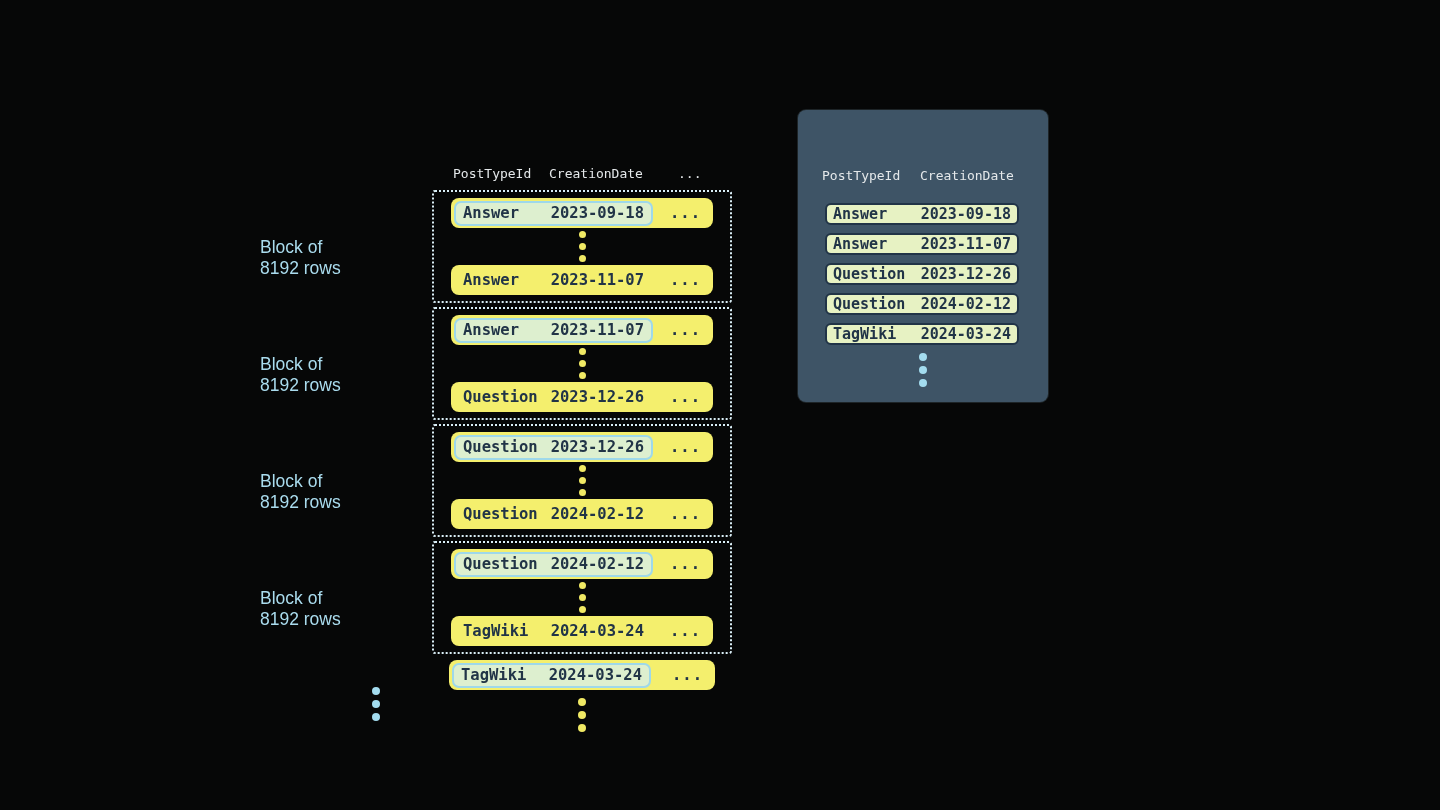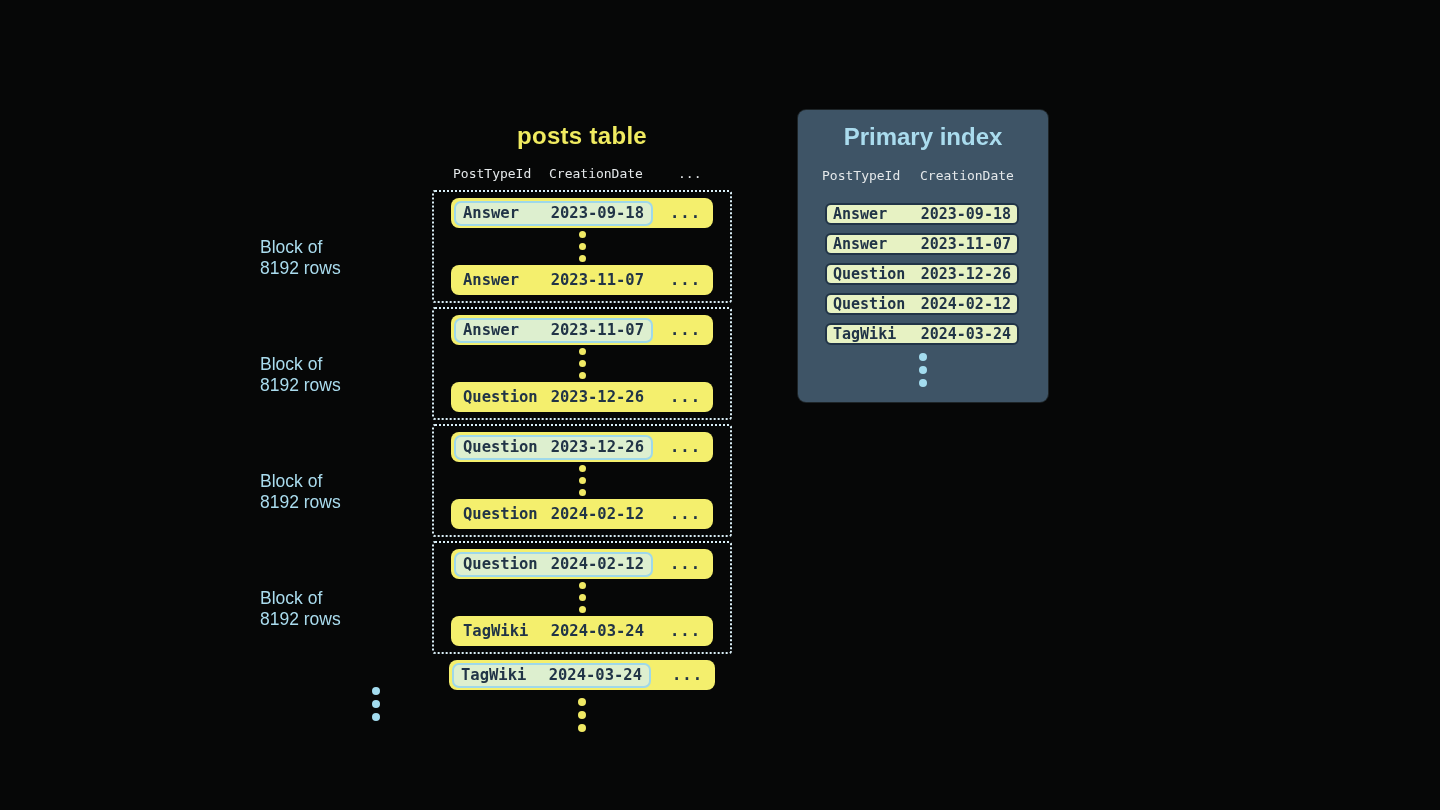--- a/index.html
+++ b/index.html
@@ -76,21 +76,20 @@
     font-family:"DejaVu Sans Mono",monospace;font-size:15px;font-weight:bold;
     color:var(--dark-text);white-space:pre;}
   .panel-dots{position:absolute;left:0;top:243px;width:100%;display:flex;
     flex-direction:column;align-items:center;gap:4px;}
 </style>
 </head>
 <body>
 
 <div class="stage">
 
-  <div class="posts-title">posts table</div>
 
   <div class="posts-header">
     <span class="ph-c1">PostTypeId</span>
     <span class="ph-c2">CreationDate</span>
     <span class="ph-c3">...</span>
   </div>
 
   <div class="blocks" id="blocks">
       <div class="block">
         <div class="prow">
@@ -190,21 +189,20 @@
 
   <div class="left-dots" id="left-dots">
       <div class="vdots">
         <div class="dot b8"></div>
         <div class="dot b8"></div>
         <div class="dot b8"></div>
       </div>
     </div>
 
   <div class="panel">
-    <div class="panel-title">Primary index</div>
     <div class="panel-header">
       <span class="ih-c1">PostTypeId</span>
       <span class="ih-c2">CreationDate</span>
     </div>
     <div class="index-rows" id="index-rows">
         <div class="irow"><div>Answer</div><div>2023-09-18</div></div>
         <div class="irow"><div>Answer</div><div>2023-11-07</div></div>
         <div class="irow"><div>Question</div><div>2023-12-26</div></div>
         <div class="irow"><div>Question</div><div>2024-02-12</div></div>
         <div class="irow"><div>TagWiki</div><div>2024-03-24</div></div>

